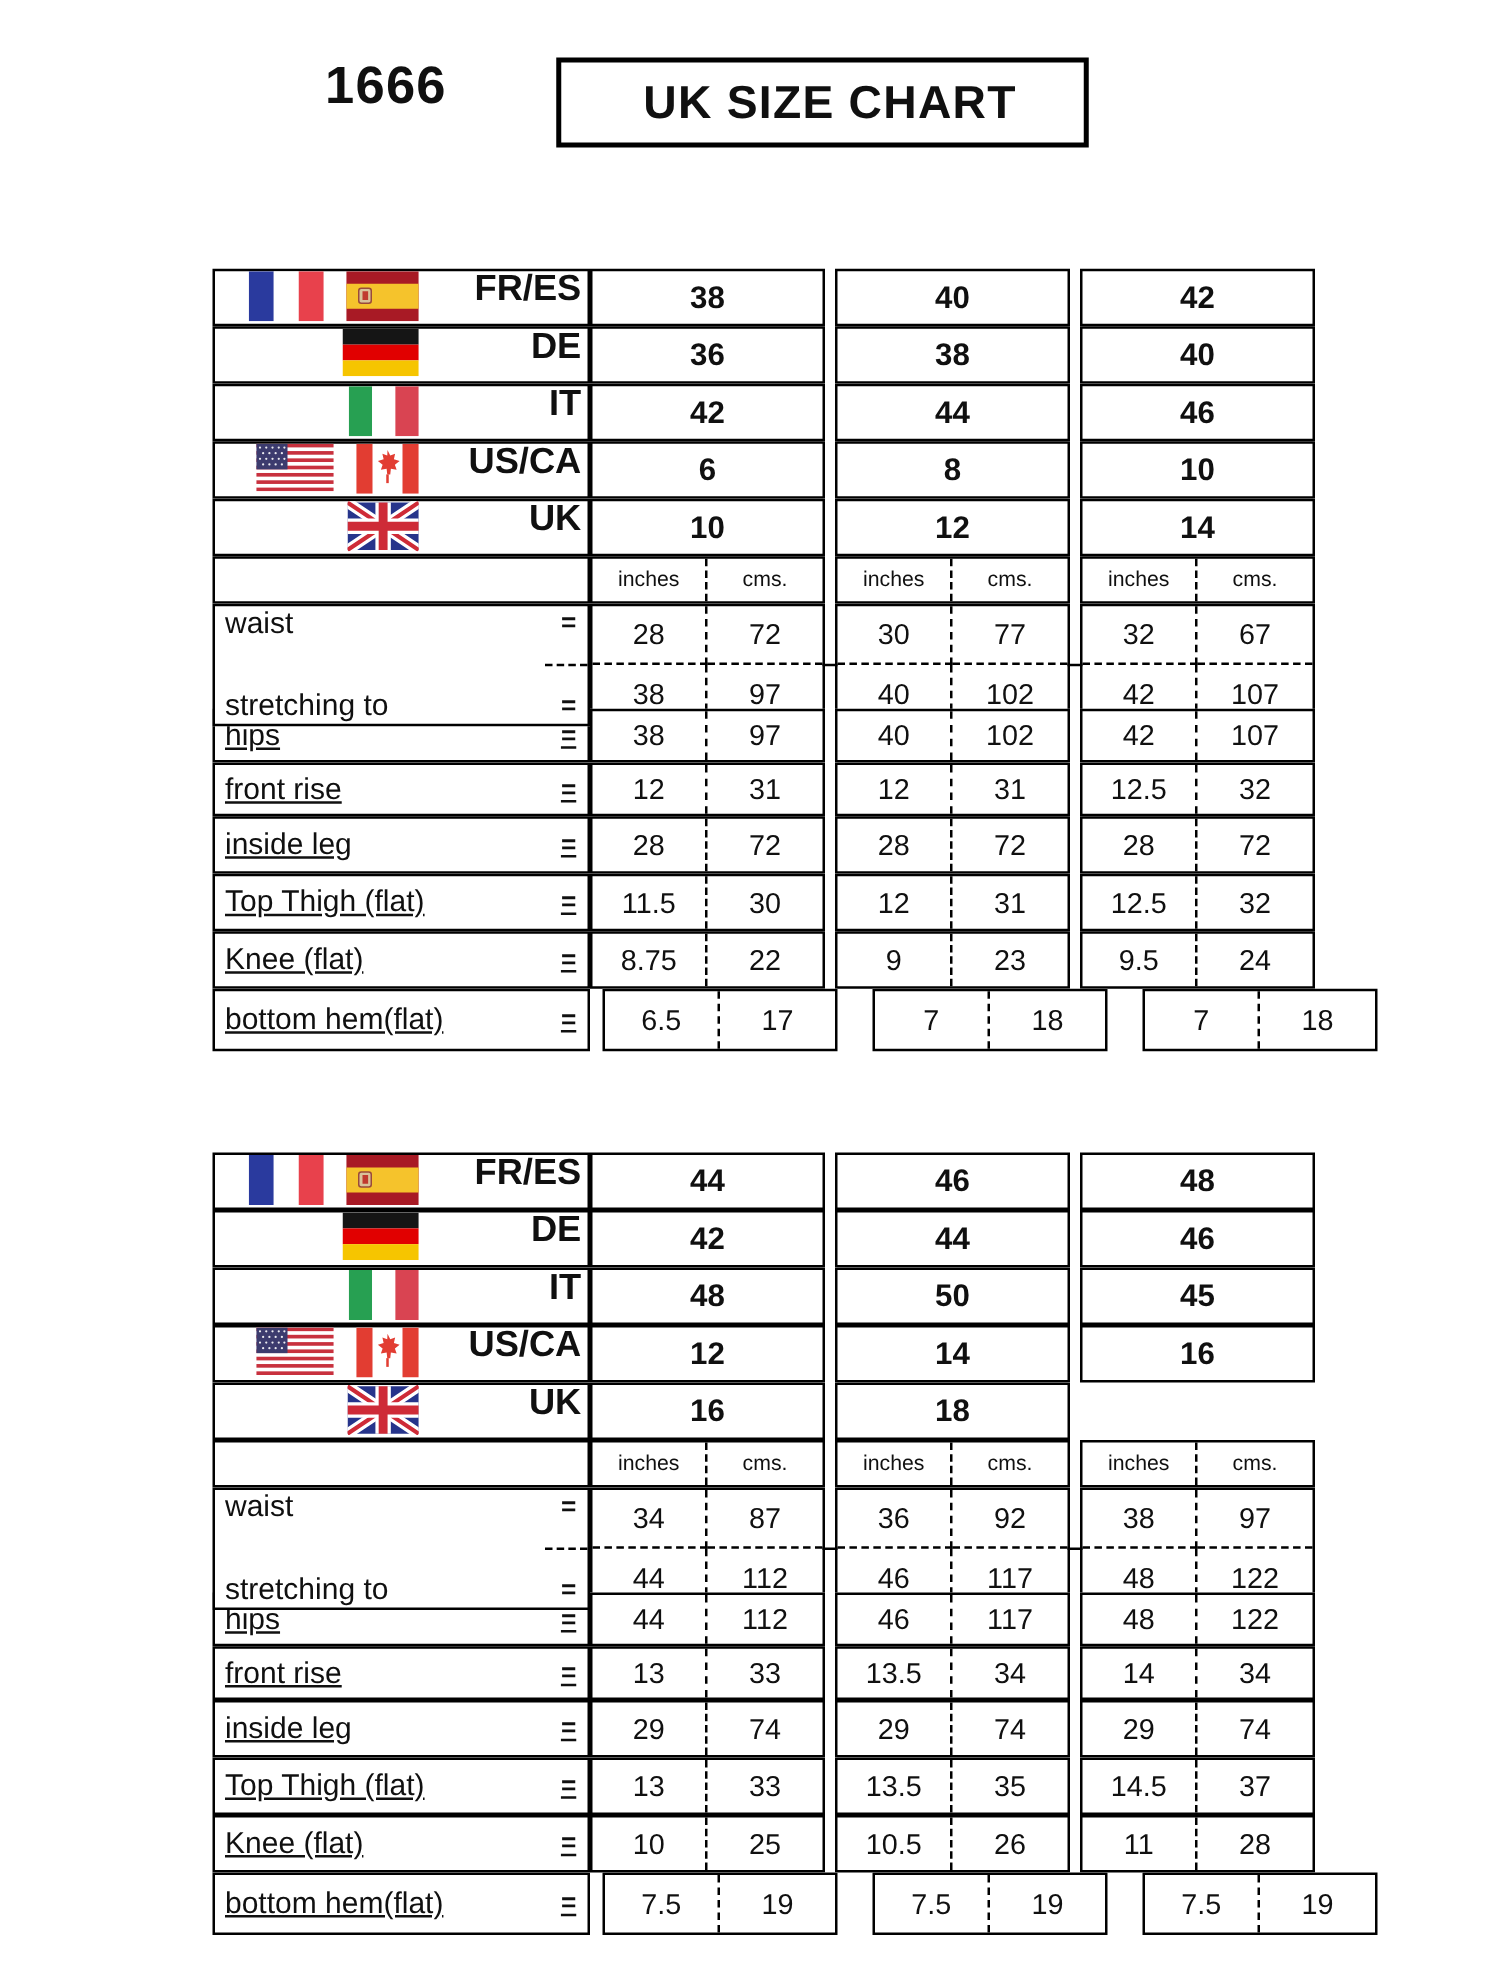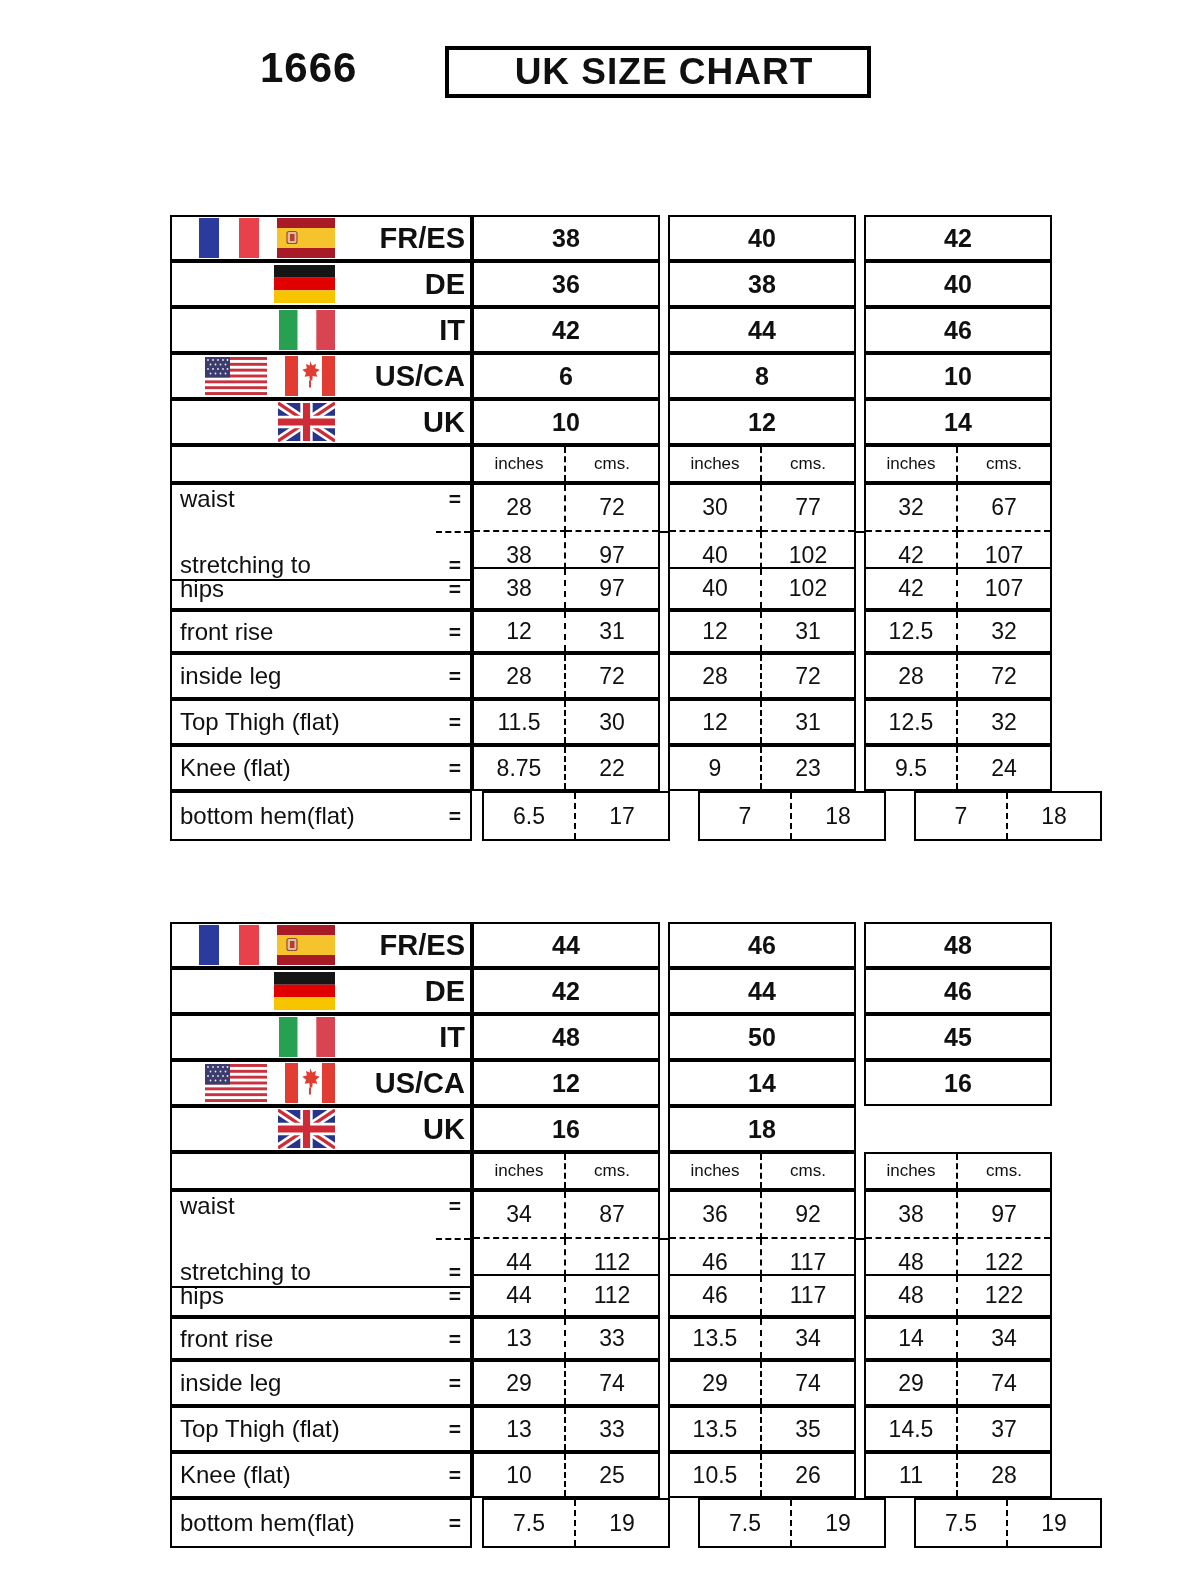--- a/index.html
+++ b/index.html
@@ -12,21 +12,21 @@
     color:#101010;
     overflow:hidden;
   }
 
   .style-number {
     position:absolute; left:260px; top:44px;
     font-size:42px; font-weight:700; letter-spacing:1px;
   }
   .title-box {
     position:absolute; left:445px; top:46px;
-    width:426px; height:52px;
+    width:426px; height:72px;
     border:4px solid #000;
     display:flex; align-items:center; justify-content:center;
     font-size:37px; font-weight:700; letter-spacing:1px;padding-left:12px;
   }
 
   .size-table { position:absolute; left:170px; width:882px; }
   #table1 { top:215px; }
   #table2 { top:922px; }
 
   .row {
@@ -37,21 +37,21 @@
   .row.units     { height:38px; }
   .row.pairblock { height:84px; }
   .row.measure   { height:43px; }
   .row.measure.tall { height:46px; }
   .row.measure.last { height:50px;gap:10px; }
 
   .cell { border:2px solid #000; background:#fff; min-width:0; }
 
   
   .lbl-cell {
-    display:flex; align-items:center; justify-content:flex-end;
+    display:flex; align-items:flex-start; justify-content:flex-end;
     padding-right:5px; gap:18px;
   }
   .flag { display:flex; align-items:center; }
   .flag svg { display:block; }
   .code {
     width:112px; text-align:right;
     font-size:29px; font-weight:700; line-height:1;
   }
   .size-cell {
     display:flex; align-items:center; justify-content:center;
@@ -65,20 +65,21 @@
     font-size:23px;
   }
   .group-cell .half.first { border-right:2px dashed #000; }
   .units .half { font-size:17px; }
 
   
   .mlbl-cell {
     display:flex; align-items:center; justify-content:space-between;
     padding:0 9px 0 8px;
     font-size:24px;
+    text-decoration:underline;
   }
   .eq { font-size:21px; font-weight:700; }
 
   
   .pair-lbl { position:relative; display:flex; flex-direction:column; padding:0;gap:38px; }
   .pair-lbl .sub {
     flex:1; display:flex; align-items:center; justify-content:space-between;
     padding:0 9px 0 8px; font-size:24px;
   }
   .pair-lbl::after {

